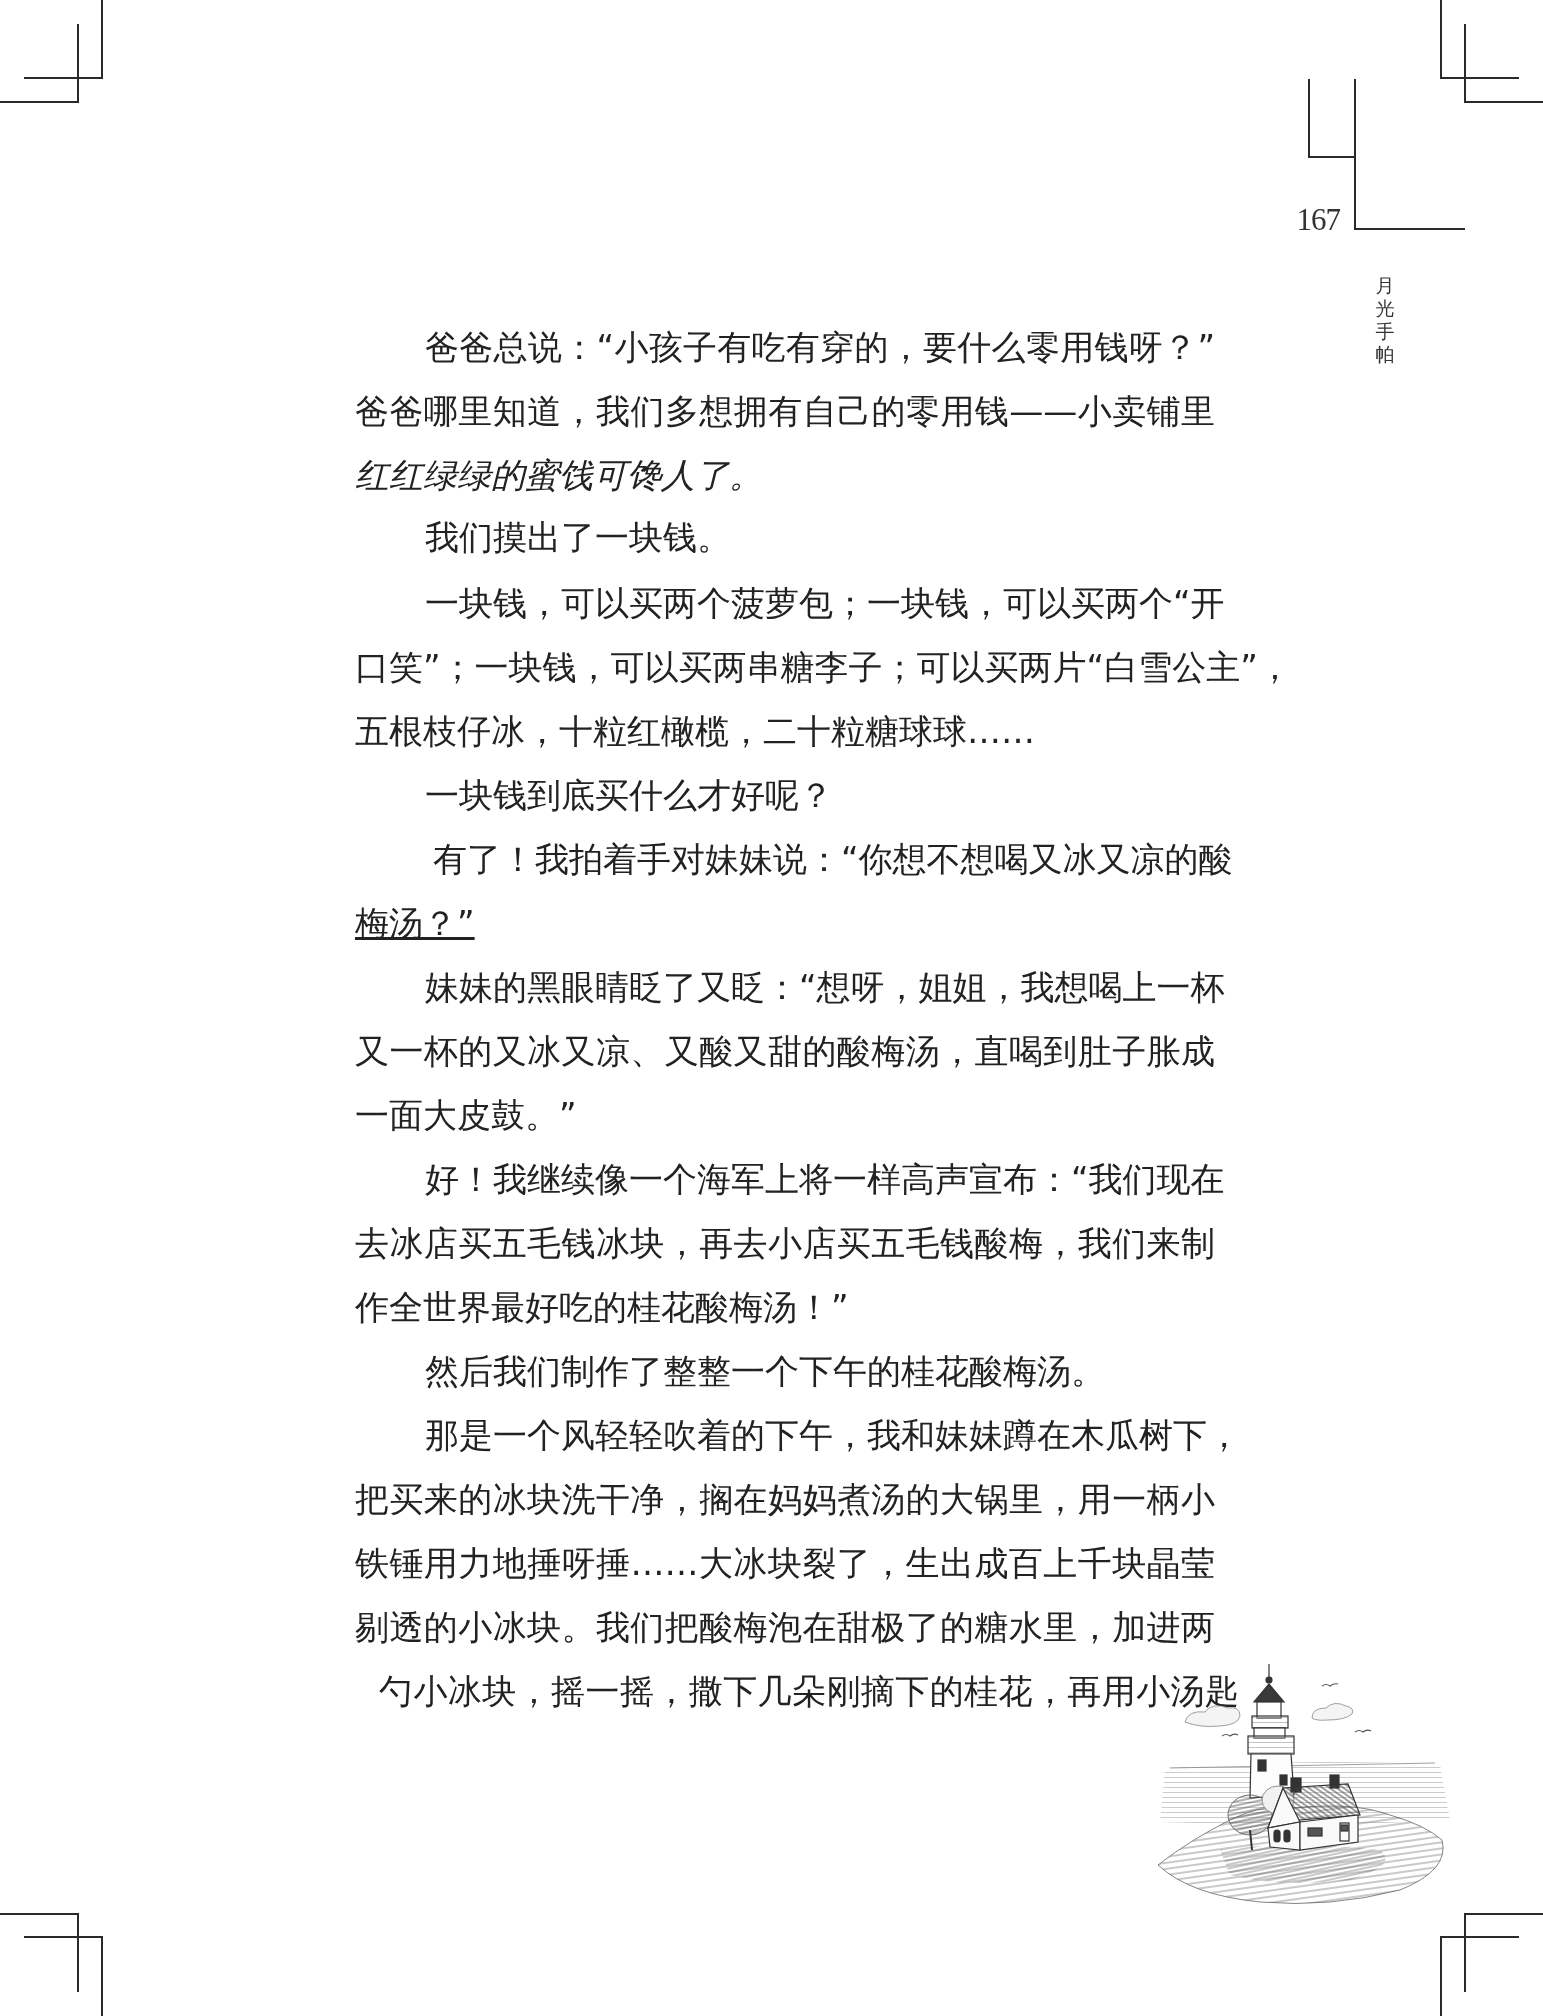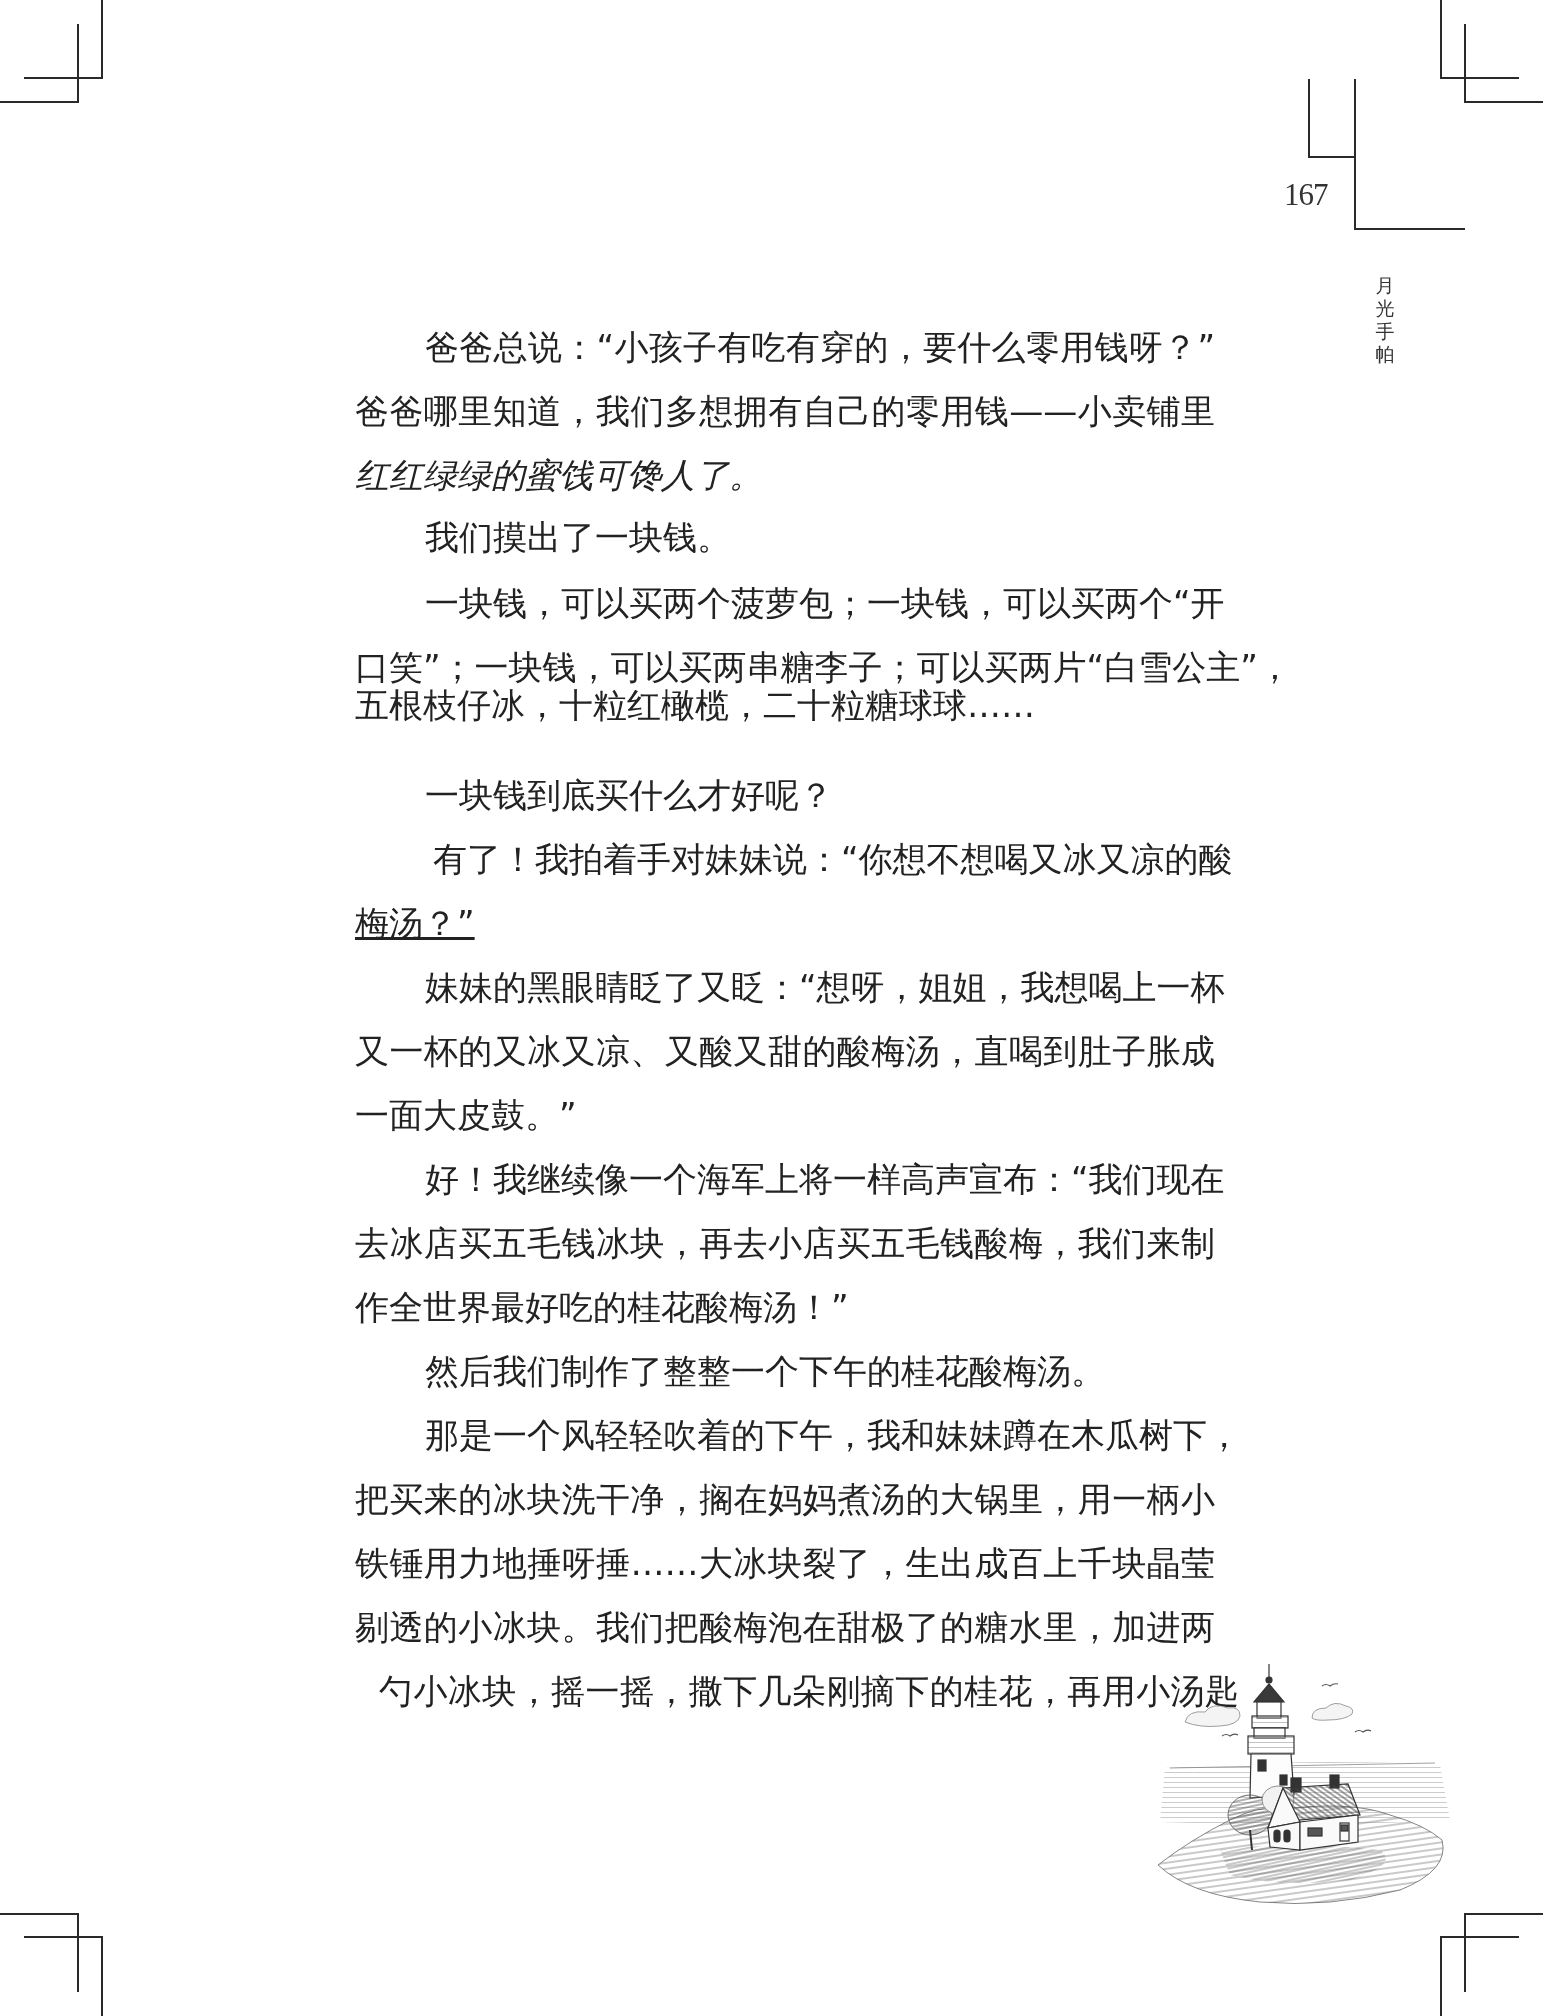--- a/index.html
+++ b/index.html
@@ -1,23 +1,23 @@
 <!DOCTYPE html>
 <html><head>
 <meta charset="utf-8">
 <style>
   html, body { margin:0; padding:0; background:#ffffff; }
   body { width:1543px; height:2016px; position:relative; overflow:hidden; }
   .page { position:absolute; left:0; top:0; width:1543px; height:2016px; background:#ffffff; }
   .hl { position:absolute; height:2px; background:#2a2a2a; }
   .vl { position:absolute; width:2px; background:#2a2a2a; }
   .page-number {
-    position:absolute; left:1284px; top:178px; width:56px; height:34px;
+    position:absolute; left:1284px; top:203px; width:56px; height:34px;
     font-family:"Liberation Serif", "DejaVu Serif", serif; font-size:31px; line-height:34px;
-    color:#333333; text-align:left; letter-spacing:-1px;
+    color:#333333; text-align:right; letter-spacing:-1px;
   }
   .running-title {
     position:absolute; left:1374px; top:274px; width:22px;
     font-family:"DejaVu Sans", sans-serif; font-size:19px; line-height:23px;
     color:#333333; text-align:center;
   }
   .running-title span { display:block; }
   .body-text {
     position:absolute; left:355px; top:0; width:860px;
     font-family:"DejaVu Sans", "Liberation Sans", sans-serif;
@@ -70,21 +70,21 @@
     <span>帕</span>
   </div>
 
   <div class="body-text">
     <div class="line indent" style="top:315px;">爸爸总说：“小孩子有吃有穿的，要什么零用钱呀？”</div>
     <div class="line" style="top:379px;">爸爸哪里知道，我们多想拥有自己的零用钱——小卖铺里</div>
     <div class="line last" style="top:443px;font-style:italic;">红红绿绿的蜜饯可馋人了。</div>
     <div class="line indent last" style="top:505px;">我们摸出了一块钱。</div>
     <div class="line indent" style="top:571px;">一块钱，可以买两个菠萝包；一块钱，可以买两个“开</div>
     <div class="line" style="top:635px;">口笑”；一块钱，可以买两串糖李子；可以买两片“白雪公主”，</div>
-    <div class="line last" style="top:673px;">五根枝仔冰，十粒红橄榄，二十粒糖球球……</div>
+    <div class="line last" style="top:699px;">五根枝仔冰，十粒红橄榄，二十粒糖球球……</div>
     <div class="line indent last" style="top:763px;">一块钱到底买什么才好呢？</div>
     <div class="line indent" style="top:827px;margin-left:8px;">有了！我拍着手对妹妹说：“你想不想喝又冰又凉的酸</div>
     <div class="line last" style="top:891px;text-decoration:underline;">梅汤？”</div>
     <div class="line indent" style="top:955px;">妹妹的黑眼睛眨了又眨：“想呀，姐姐，我想喝上一杯</div>
     <div class="line" style="top:1019px;">又一杯的又冰又凉、又酸又甜的酸梅汤，直喝到肚子胀成</div>
     <div class="line last" style="top:1083px;">一面大皮鼓。”</div>
     <div class="line indent" style="top:1147px;">好！我继续像一个海军上将一样高声宣布：“我们现在</div>
     <div class="line" style="top:1211px;">去冰店买五毛钱冰块，再去小店买五毛钱酸梅，我们来制</div>
     <div class="line last" style="top:1275px;">作全世界最好吃的桂花酸梅汤！”</div>
     <div class="line indent last" style="top:1339px;">然后我们制作了整整一个下午的桂花酸梅汤。</div>

